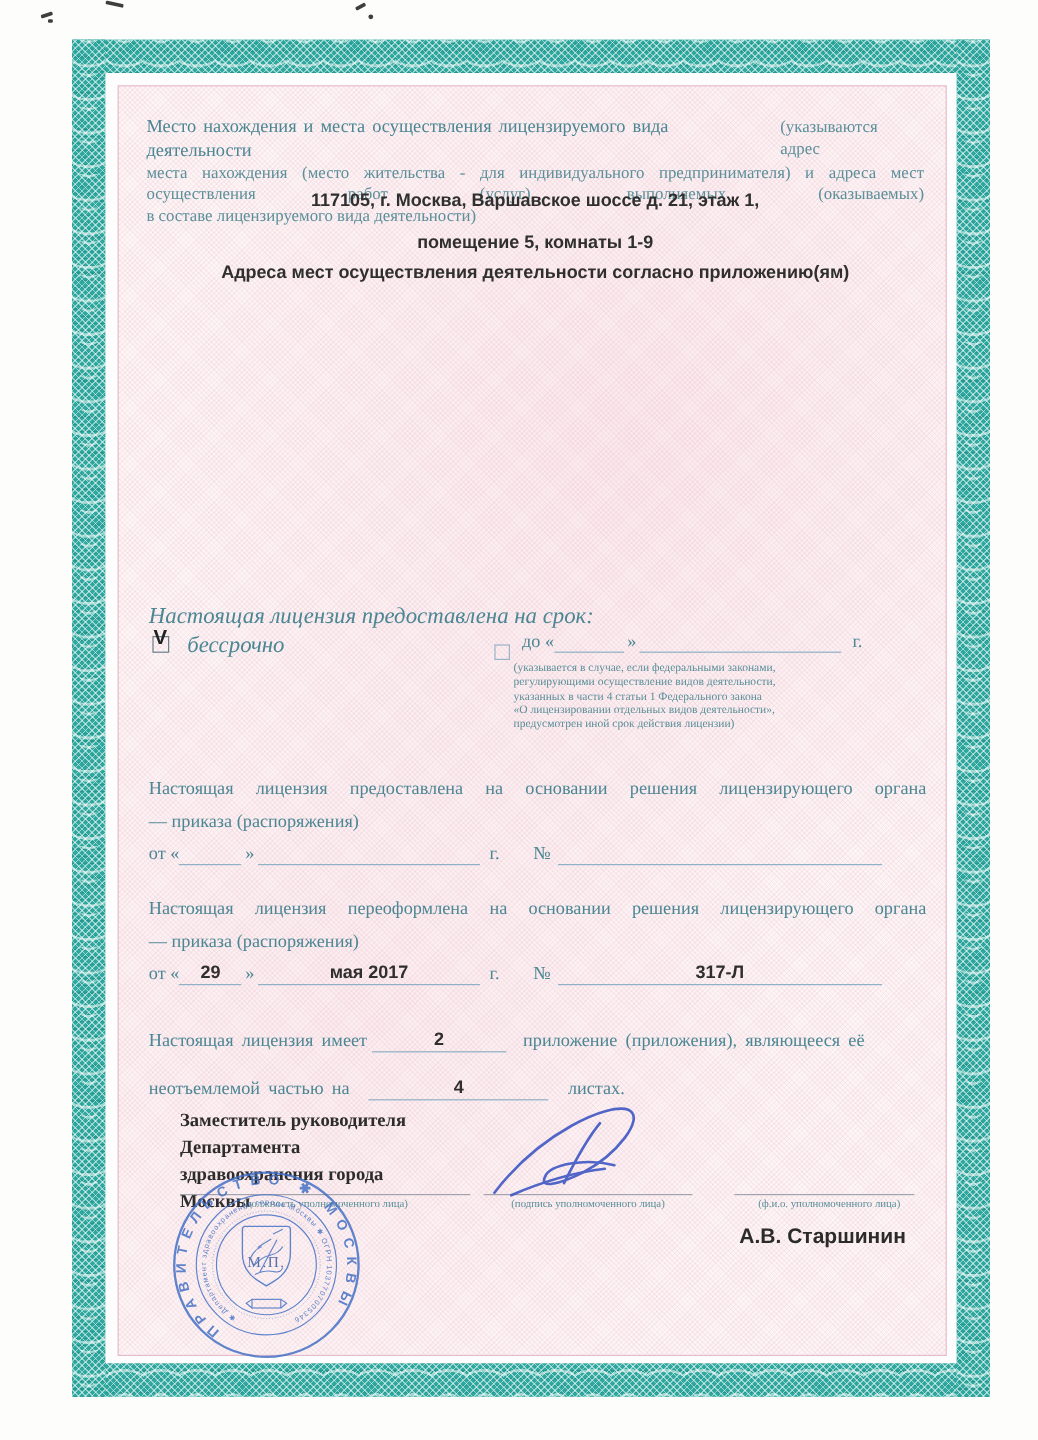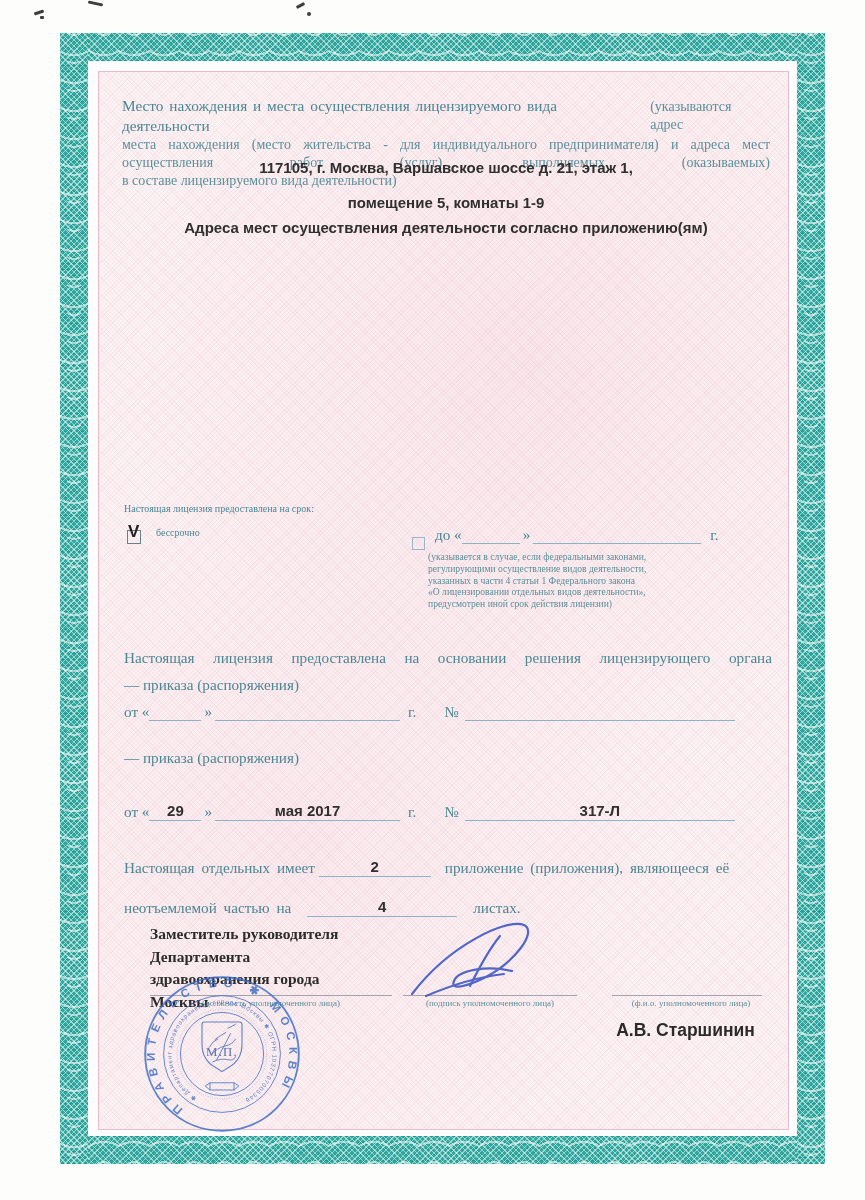--- a/index.html
+++ b/index.html
@@ -27,21 +27,21 @@
   
   .teal{color:#4b8693;}
   .tealsm{color:#5b8f99;}
   .ink{color:#2f2f2f;font-family:"Liberation Sans","DejaVu Sans",sans-serif;font-weight:bold;}
   .abs{position:absolute;z-index:2;}
   .intro{width:648px;font-size:15.3px;line-height:20px;}
   .intro .l1{display:flex;justify-content:space-between;align-items:baseline;word-spacing:2px;}
   .intro .sm{font-size:14px;line-height:18px;}
   .jlast{text-align:justify;text-align-last:justify;}
   .addr{left:122px;width:648px;text-align:center;font-size:15px;}
-  .serif15{font-size:10px;}
+  .serif15{font-size:19px;font-style:italic;}
   .para{width:648px;font-size:15.2px;line-height:27px;}
   .fill{display:inline-block;border-bottom:1px solid #8fb0c5;text-align:center;
         font-family:"Liberation Sans","DejaVu Sans",sans-serif;font-weight:bold;color:#2f2f2f;
         font-size:15px;height:18px;vertical-align:bottom;}
   .frow{display:flex;align-items:flex-end;font-size:15.2px;}
   .cbox{position:absolute;border:1.5px solid #6a7f88;width:12px;height:12px;background:transparent;}
   .cbox.light{border:1px solid #9ab4c8;width:11px;height:11px;}
   .vmark{position:absolute;font-family:"Liberation Sans",sans-serif;font-weight:bold;font-size:17px;color:#222;}
   .prelines{white-space:pre-line;}
   .note{width:320px;font-size:9.6px;line-height:11.8px;}
@@ -111,34 +111,35 @@
     <span>от «</span>
     <span class="fill" style="width:52px;"></span>
     <span style="margin:0 3px;">»</span>
     <span class="fill" style="width:185px;"></span>
     <span style="margin-left:8px;">г.</span>
     <span style="margin-left:28px;">№</span>
     <span class="fill" style="width:270px;margin-left:6px;"></span>
   </div>
 
   <div class="abs para teal" style="left:124px;top:744px;">
+    <div class="jlast">Настоящая лицензия переоформлена на основании решения лицензирующего органа</div>
     <div>— приказа (распоряжения)</div>
   </div>
   <div class="abs frow teal" style="left:124px;top:802px;">
     <span>от «</span>
     <span class="fill" style="width:52px;">29</span>
     <span style="margin:0 3px;">»</span>
     <span class="fill" style="width:185px;">мая 2017</span>
     <span style="margin-left:8px;">г.</span>
     <span style="margin-left:28px;">№</span>
     <span class="fill" style="width:270px;margin-left:6px;">317-Л</span>
   </div>
 
   <div class="abs frow teal" style="left:124px;top:858px;">
-    <span style="word-spacing:3px;">Настоящая отдельных имеет</span>
+    <span style="word-spacing:3px;">Настоящая лицензия имеет</span>
     <span class="fill" style="width:112px;margin-left:4px;">2</span>
     <span style="margin-left:14px;word-spacing:3px;">приложение (приложения), являющееся её</span>
   </div>
   <div class="abs frow teal" style="left:124px;top:898px;">
     <span style="word-spacing:3px;">неотъемлемой частью на</span>
     <span class="fill" style="width:150px;margin-left:16px;">4</span>
     <span style="margin-left:16px;">листах.</span>
   </div>
 
   <div class="abs signer prelines" style="left:150px;top:923px;width:280px;">Заместитель руководителя

